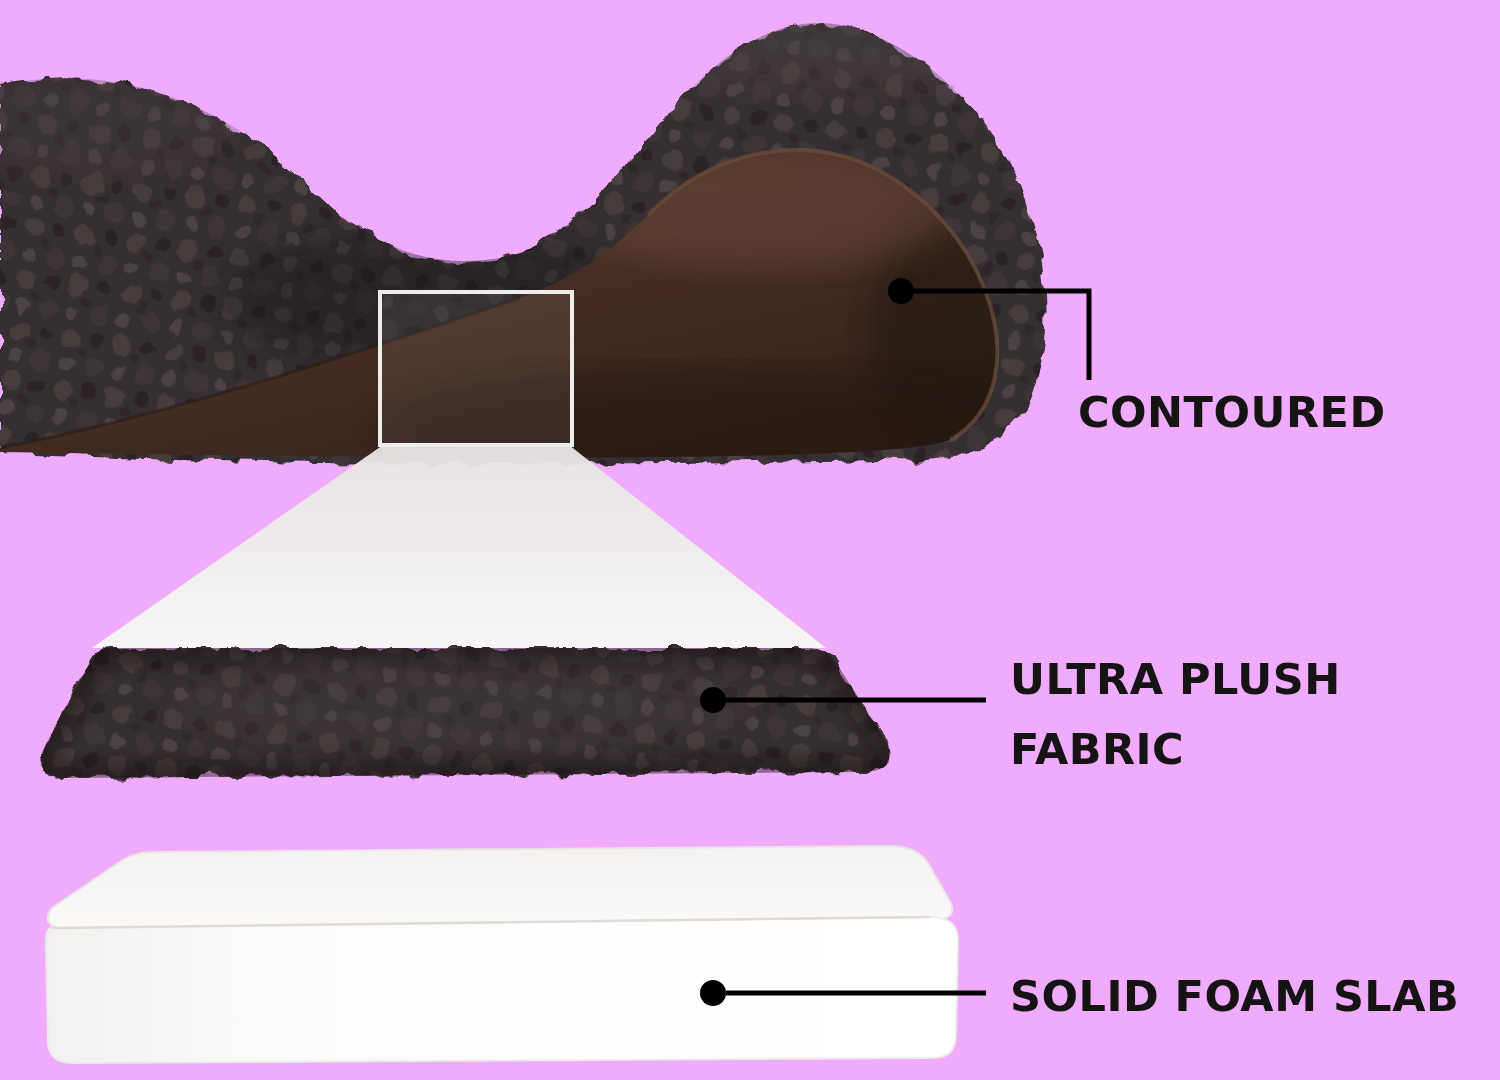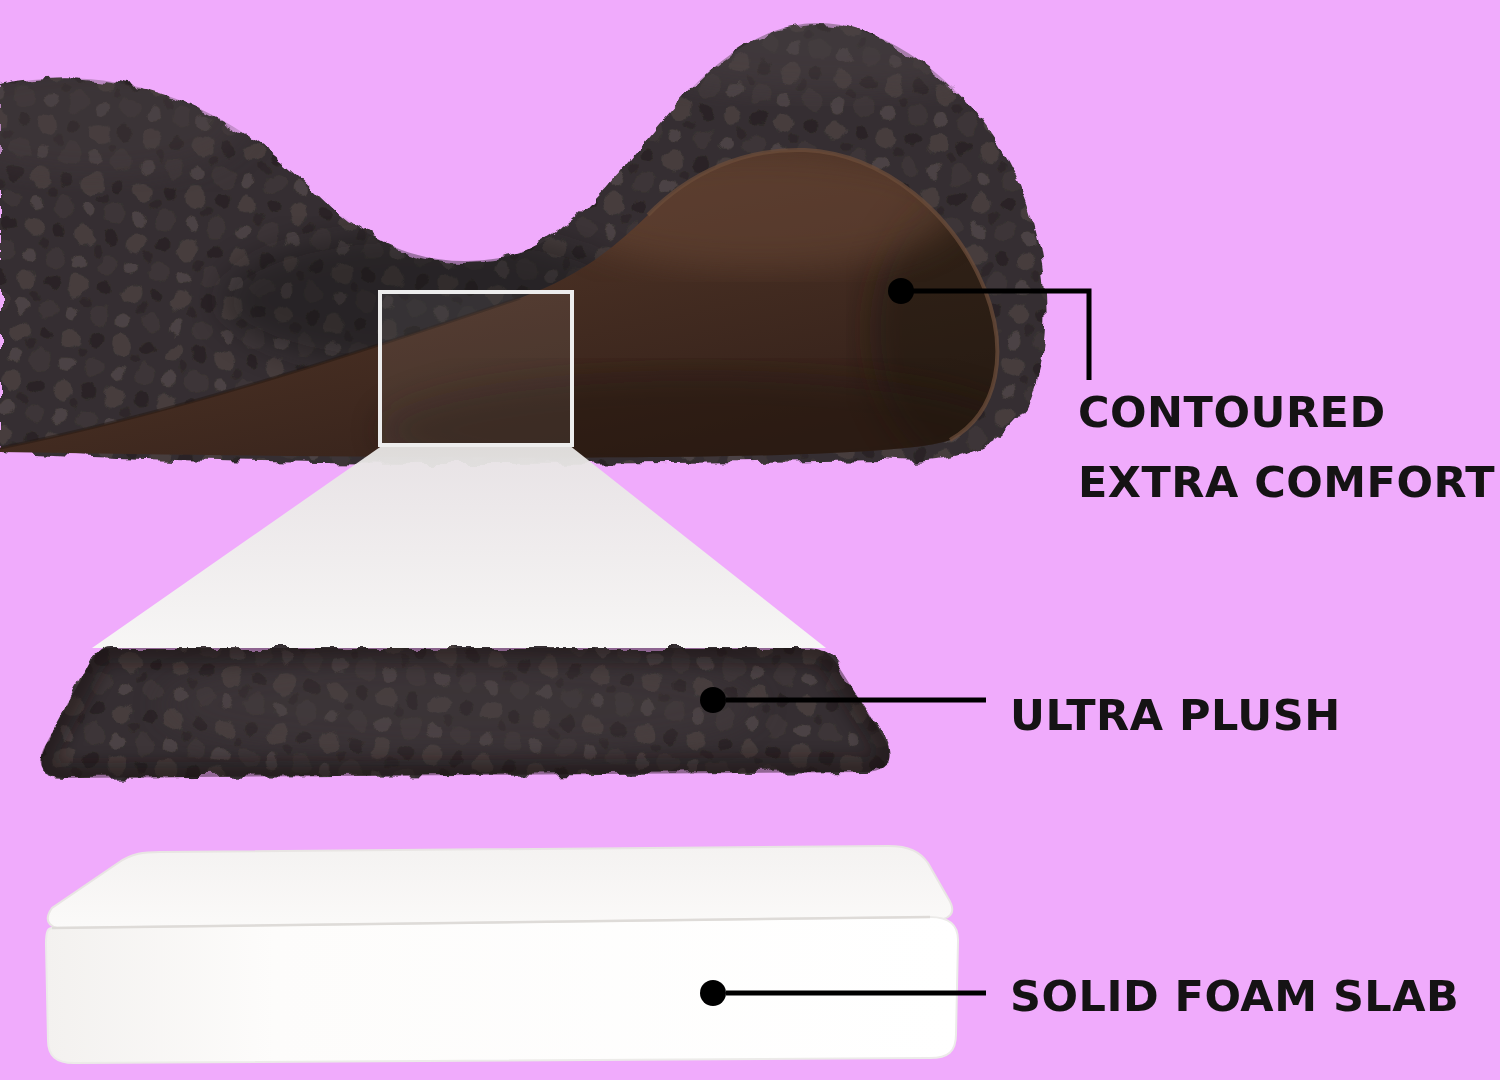--- a/index.html
+++ b/index.html
@@ -8,21 +8,21 @@
     font-family:"DejaVu Sans","Liberation Sans",sans-serif;
   }
   .stage{position:relative;width:1500px;height:1080px;background:#f0abfc;}
   svg.art{position:absolute;left:0;top:0;width:1500px;height:1080px;display:block;}
   .callout{
     position:absolute;color:#151314;font-weight:700;
     font-size:43px;line-height:70px;letter-spacing:.5px;white-space:nowrap;
   }
   .callout .ln{display:block;}
   #callout-contoured{left:1078px;top:377px;}
-  #callout-plush{left:1010px;top:680px;}
+  #callout-plush{left:1010px;top:644px;}
   #callout-foam{left:1010px;top:961px;}
 </style>
 </head>
 <body>
 
 <div class="stage">
 
   <svg class="art" viewBox="0 0 1500 1080">
     <defs>
       <pattern id="furPattern" width="52" height="52" patternUnits="userSpaceOnUse" patternTransform="rotate(8)">
@@ -127,24 +127,24 @@
       <circle cx="713" cy="700" r="13" fill="#000000" stroke="none"></circle>
       <line x1="726" y1="700" x2="986" y2="700"></line>
 
       <circle cx="713" cy="993" r="13" fill="#000000" stroke="none"></circle>
       <line x1="726" y1="993" x2="986" y2="993"></line>
     </g>
   </svg>
 
   <div class="callout" id="callout-contoured">
     <span class="ln">CONTOURED</span>
-    <span class="ln">EXTRA COMFORT</span>
   </div>
 
   <div class="callout" id="callout-plush">
     <span class="ln">ULTRA PLUSH</span>
+    <span class="ln">FABRIC</span>
   </div>
 
   <div class="callout" id="callout-foam">
     <span class="ln">SOLID FOAM SLAB</span>
   </div>
 
 </div>
 
 </body></html>

